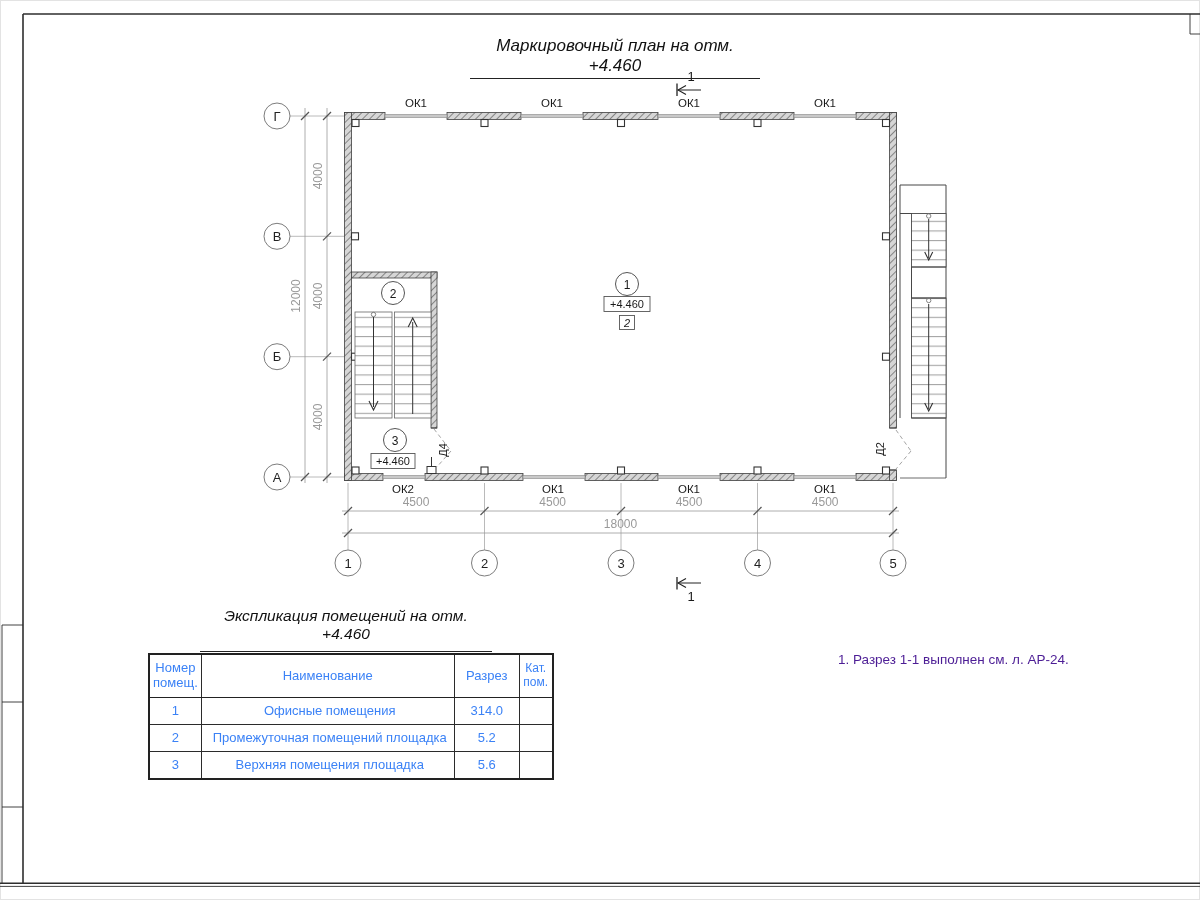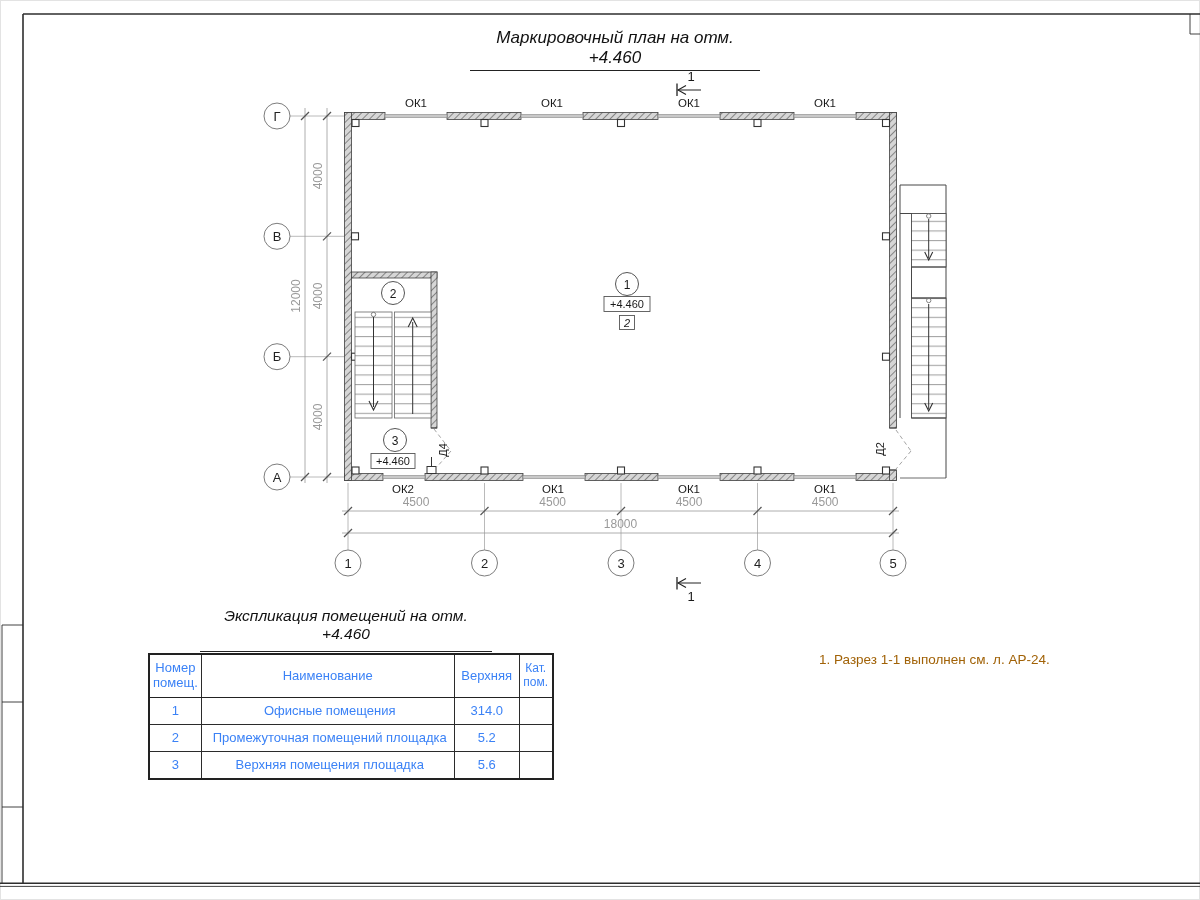--- a/index.html
+++ b/index.html
@@ -1,25 +1,25 @@
 <!DOCTYPE html>
 <html><head>
 <meta charset="utf-8">
 <style>
   html,body{margin:0;padding:0;background:#fff;}
   .sheet{position:relative;width:1200px;height:900px;background:#ffffff;overflow:hidden;
          font-family:"Liberation Sans","DejaVu Sans",sans-serif;}
   .sheet svg{position:absolute;left:0;top:0;}
-  .plan-title{position:absolute;left:470px;top:28px;width:290px;text-align:center;
+  .plan-title{position:absolute;left:470px;top:36px;width:290px;text-align:center;
               font-style:italic;font-size:17px;color:#111;border-bottom:1.4px solid #222;
               padding-bottom:2px;}
   .table-title{position:absolute;left:200px;top:607px;width:292px;text-align:center;
                font-style:italic;font-size:15.5px;color:#111;border-bottom:1.4px solid #222;
                padding-bottom:8px;}
-  .note{position:absolute;left:819px;top:652px;font-size:13.5px;color:#a16207;}
+  .note{position:absolute;left:838px;top:652px;font-size:13.5px;color:#4c1d95;}
   table.expl{position:absolute;left:148px;top:653px;border-collapse:collapse;
              font-size:13px;color:#3b82f6;table-layout:fixed;}
   table.expl td,table.expl th{border:1px solid #2b2b2b;padding:0 3px;font-weight:normal;
              text-align:center;vertical-align:middle;line-height:1.15;}
   table.expl{border:2px solid #222;}
   table.expl .c-num{width:44px;}
   table.expl .c-name{width:246px;text-align:center;}
   table.expl .c-area{width:58px;}
   table.expl .c-cat{width:26px;font-size:12px;}
   table.expl .h-row th{height:42px;border-bottom:1.6px solid #222;}
@@ -265,21 +265,21 @@
   <colgroup>
     <col class="c-num">
         <col class="c-name">
         <col class="c-area">
         <col class="c-cat">
   </colgroup>
   <tbody>
         <tr class="h-row">
     <th class="c-num">Номер помещ.</th>
     <th class="c-name">Наименование</th>
-    <th class="c-area">Верхняя</th>
+    <th class="c-area">Разрез</th>
     <th class="c-cat">Кат. пом.</th>
   </tr>
   <tr class="d-row">
     <td>1</td>
     <td class="name-cell">Офисные помещения</td>
     <td>314.0</td>
     <td></td>
   </tr>
   <tr class="d-row">
     <td>2</td>

